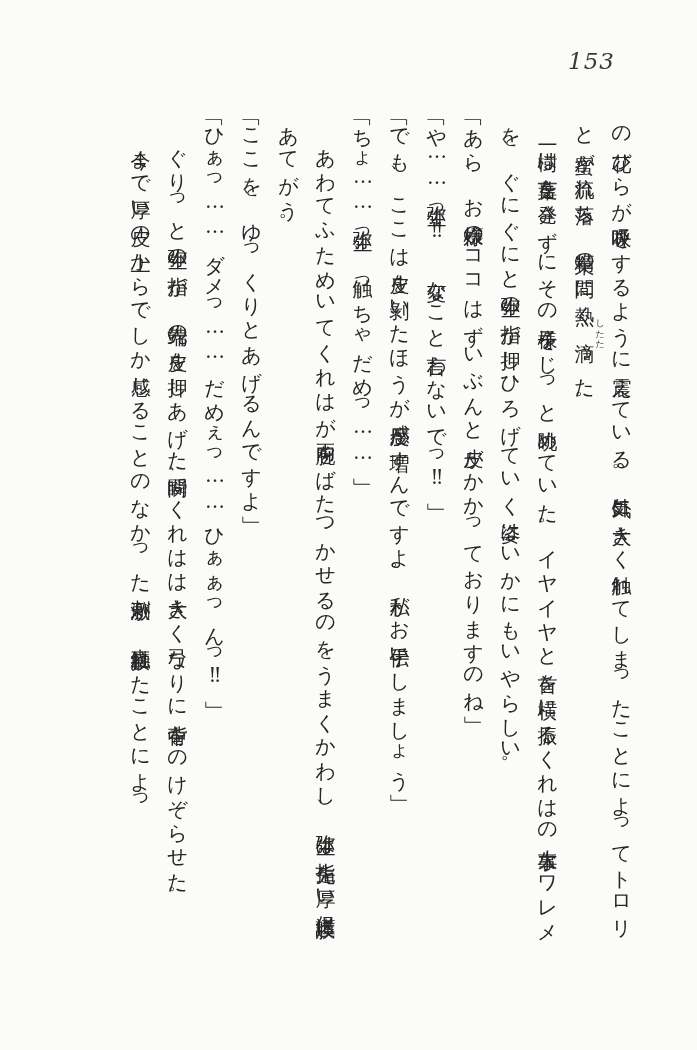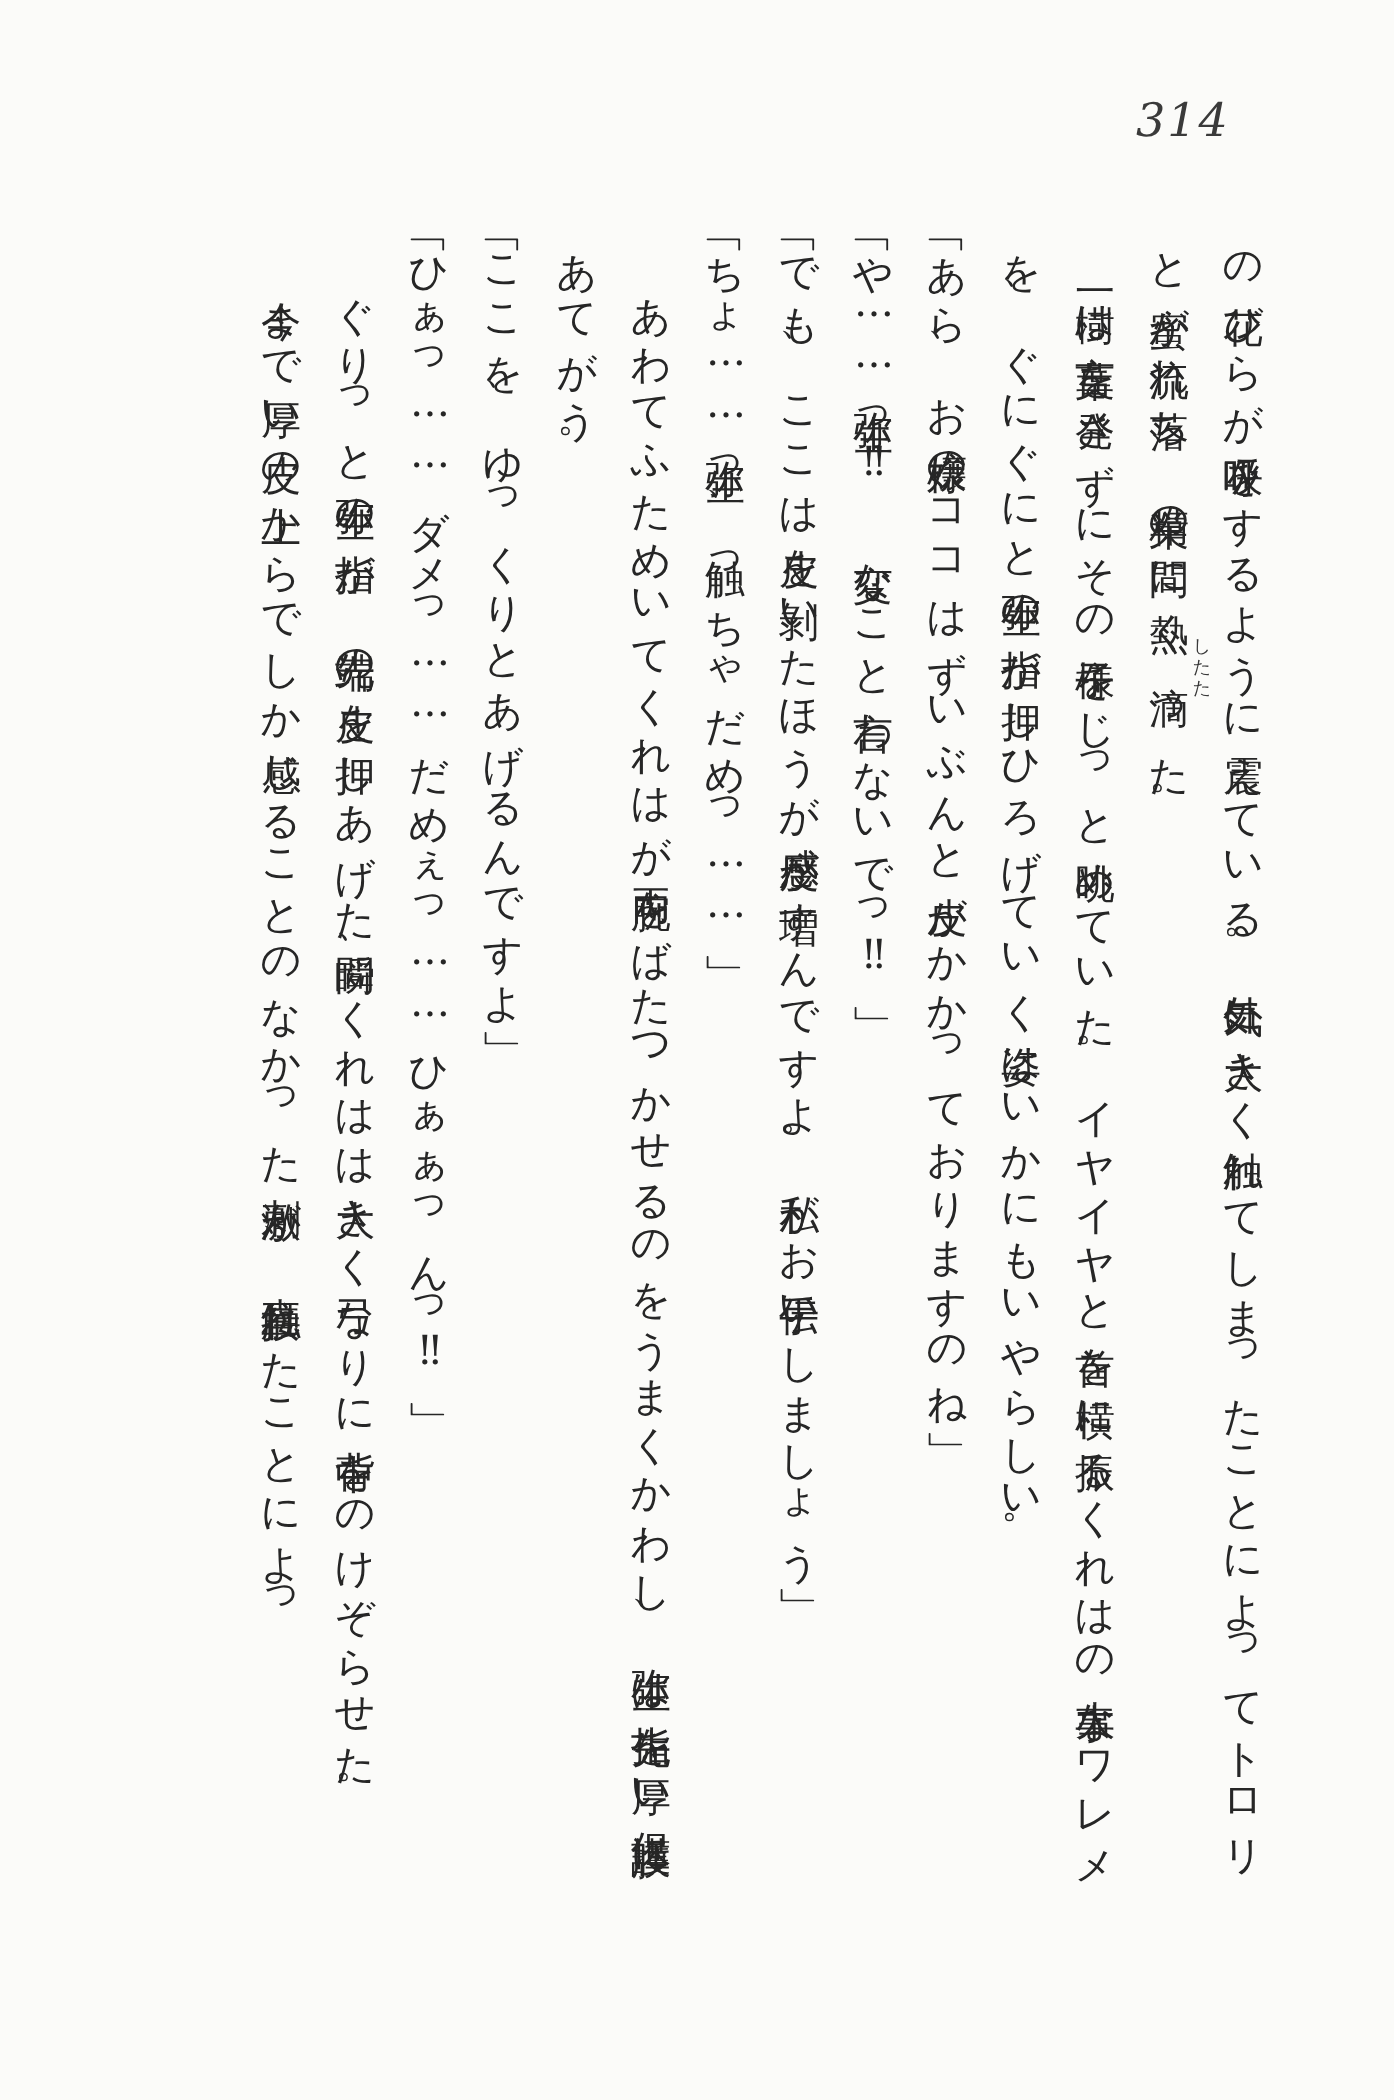--- a/index.html
+++ b/index.html
@@ -54,21 +54,21 @@
   rt {
     font-size: 9px;
     letter-spacing: 0;
     color: #3a3a3a;
   }
 </style>
 </head>
 <body>
 
 <div class="book-page">
-  <div class="page-number">314</div>
+  <div class="page-number">153</div>
   <div class="text-block" id="text-block">
       <p class="para">の花びらが呼吸をするように震えている。外気に大きく触れてしまったことによってトロリと蜜が流れ落ち、精巣の間に熱く<ruby>滴<rt>したた</rt></ruby>った。</p>
       <p class="para indent">一樹は言葉を発さずにその様子をじっと眺めていた。イヤイヤと首を横に振るくれはの大事なワレメを、ぐにぐにと弥生の指が押しひろげていく姿はいかにもいやらしい。</p>
       <p class="para">「あら、お嬢様のココはずいぶんと皮がかかっておりますのね」</p>
       <p class="para">「や……弥生っ‼　変なこと言わないでっ‼」</p>
       <p class="para">「でも、ここは皮を剝いたほうが感度が増すんですよ。私がお手伝いしましょう」</p>
       <p class="para">「ちょ……弥生っ、触っちゃだめっ……」</p>
       <p class="para indent">あわてふためいてくれはが両腕をばたつかせるのをうまくかわし、弥生は指先を厚い保護膜にあてがう。</p>
       <p class="para">「ここを、ゆっくりとあげるんですよ」</p>
       <p class="para">「ひぁっ……ダメっ……だめぇっ……ひぁぁっんっ‼」</p>

